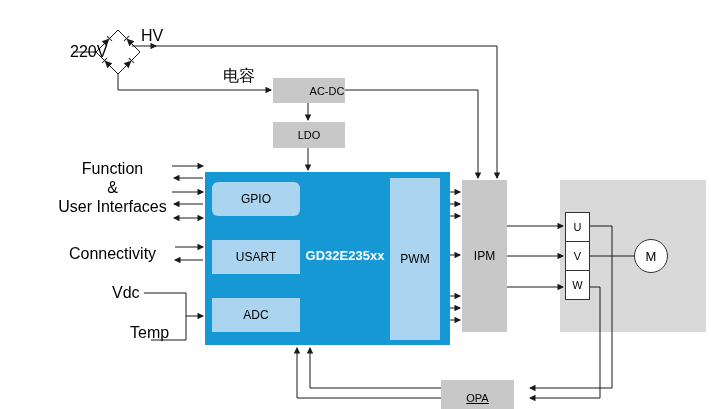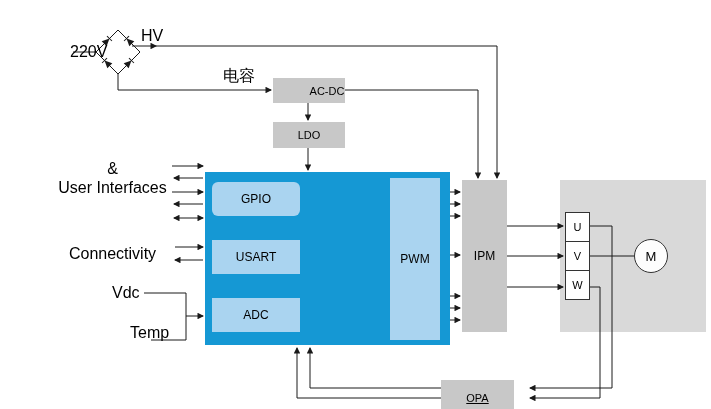--- a/index.html
+++ b/index.html
@@ -124,31 +124,33 @@
       <polyline class="wire" points="455,388 310,388 310,348" marker-end="url(#arr)"></polyline>
       <polyline class="wire" points="455,398 297,398 297,348" marker-end="url(#arr)"></polyline>
     </g>
   </svg>
 
   <div class="label" style="left:38px;top:45px;margin-left:32px;">220V</div>
   <div class="label" style="left:141px;top:29px;">HV</div>
   <div class="label" style="left:180px;top:69px;padding-left:43px;">电容</div>
 
   <div class="label label-center" style="left:55px;top:159px;width:115px;line-height:19px;">
+    <div>Function</div>
     <div>&amp;</div>
     <div>User Interfaces</div>
   </div>
   <div class="label label-center" style="left:55px;top:247px;width:115px;">Connectivity</div>
   <div class="label" style="left:112px;top:286px;">Vdc</div>
   <div class="label" style="left:110px;top:326px;margin-left:20px;">Temp</div>
 
   <div class="block gray" style="left:273px;top:78px;width:72px;height:25px;font-size:11px;padding-left:36px;">AC-DC</div>
   <div class="block gray" style="left:273px;top:122px;width:72px;height:26px;font-size:11px;">LDO</div>
 
   <div class="block mcu" style="left:205px;top:172px;width:245px;height:173px;"></div>
+  <div class="mcu-name" style="left:298px;top:248px;width:94px;">GD32E235xx</div>
   <div class="block subblue" style="left:212px;top:182px;width:88px;height:34px;border-radius:6px;">GPIO</div>
   <div class="block subblue" style="left:212px;top:240px;width:88px;height:34px;">USART</div>
   <div class="block subblue" style="left:212px;top:298px;width:88px;height:34px;">ADC</div>
   <div class="block subblue" style="left:390px;top:178px;width:50px;height:162px;">PWM</div>
 
   <div class="block gray" style="left:462px;top:180px;width:45px;height:152px;">IPM</div>
 
   <div class="uvw-box" style="left:565px;top:212px;width:25px;height:88px;">
     <div class="uvw-cell">U</div>
     <div class="uvw-cell">V</div>

